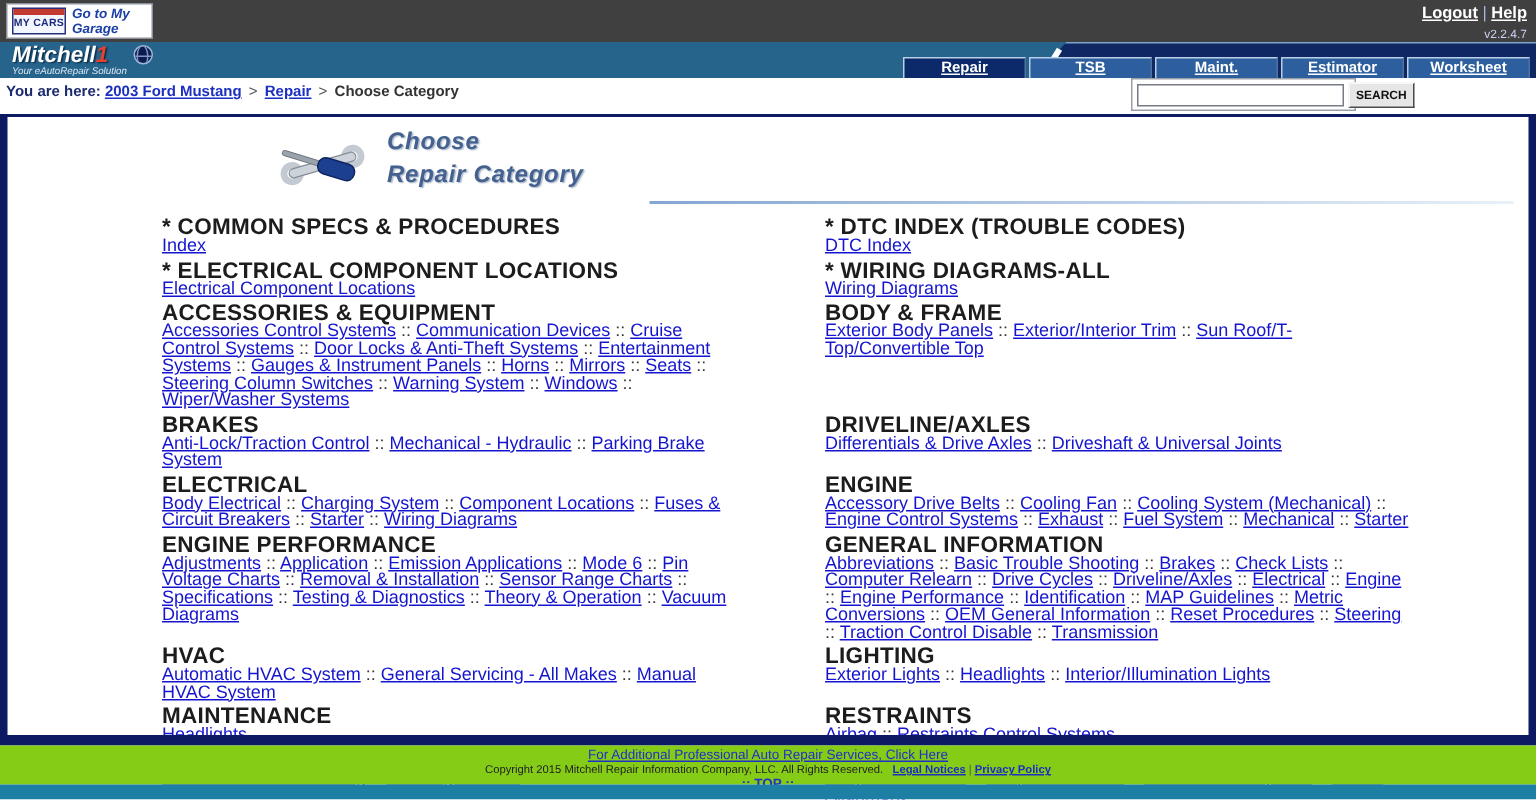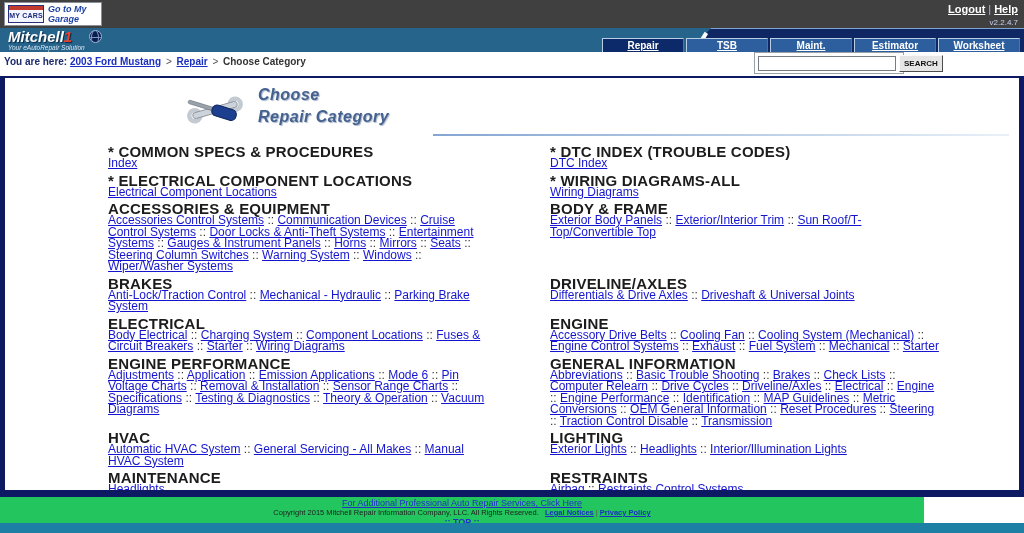--- a/index.html
+++ b/index.html
@@ -55,21 +55,21 @@
 
   
   .cats { position:absolute; left:103px; top:68px; display:grid; grid-template-columns:385px 390px; column-gap:57px; row-gap:5px; }
   .cat-heading { font-size:15px; line-height:12px; font-weight:bold; color:#1c1c1c; letter-spacing:0.2px; }
   .cat-links { font-size:12px; line-height:11.5px; color:#333; }
   .cat-link { color:#1515cf; text-decoration:underline; }
   .sep { color:#333; }
 
   
   .foot-navy { position:absolute; top:490px; left:0; width:1024px; height:7px; background:#0d1a63; }
-  .footer { position:absolute; top:497px; left:0; width:924px; height:26px; background:#22c55e; text-align:center; }
+  .footer { position:absolute; top:497px; left:0; width:1024px; height:26px; background:#84cc16; text-align:center; }
   .foot-line1 { font-size:9px; line-height:10px; margin-top:1px; }
   .foot-line1 a { color:#2130c8; text-decoration:underline; }
   .foot-line2 { font-size:7.5px; line-height:8px; color:#222; margin-top:1px; }
   .foot-line2 a { color:#1b2fc0; font-weight:bold; text-decoration:underline; }
   .foot-line2 .bar { color:#555; margin:0 2px; }
   .foot-top { font-size:9px; line-height:9px; margin-top:1px; font-weight:bold; }
   .foot-top a { color:#2130c8; text-decoration:underline; }
   .bottombar { position:absolute; top:523px; left:0; width:1024px; height:10px; background:#1c7fa3; }
 </style>
 </head>

